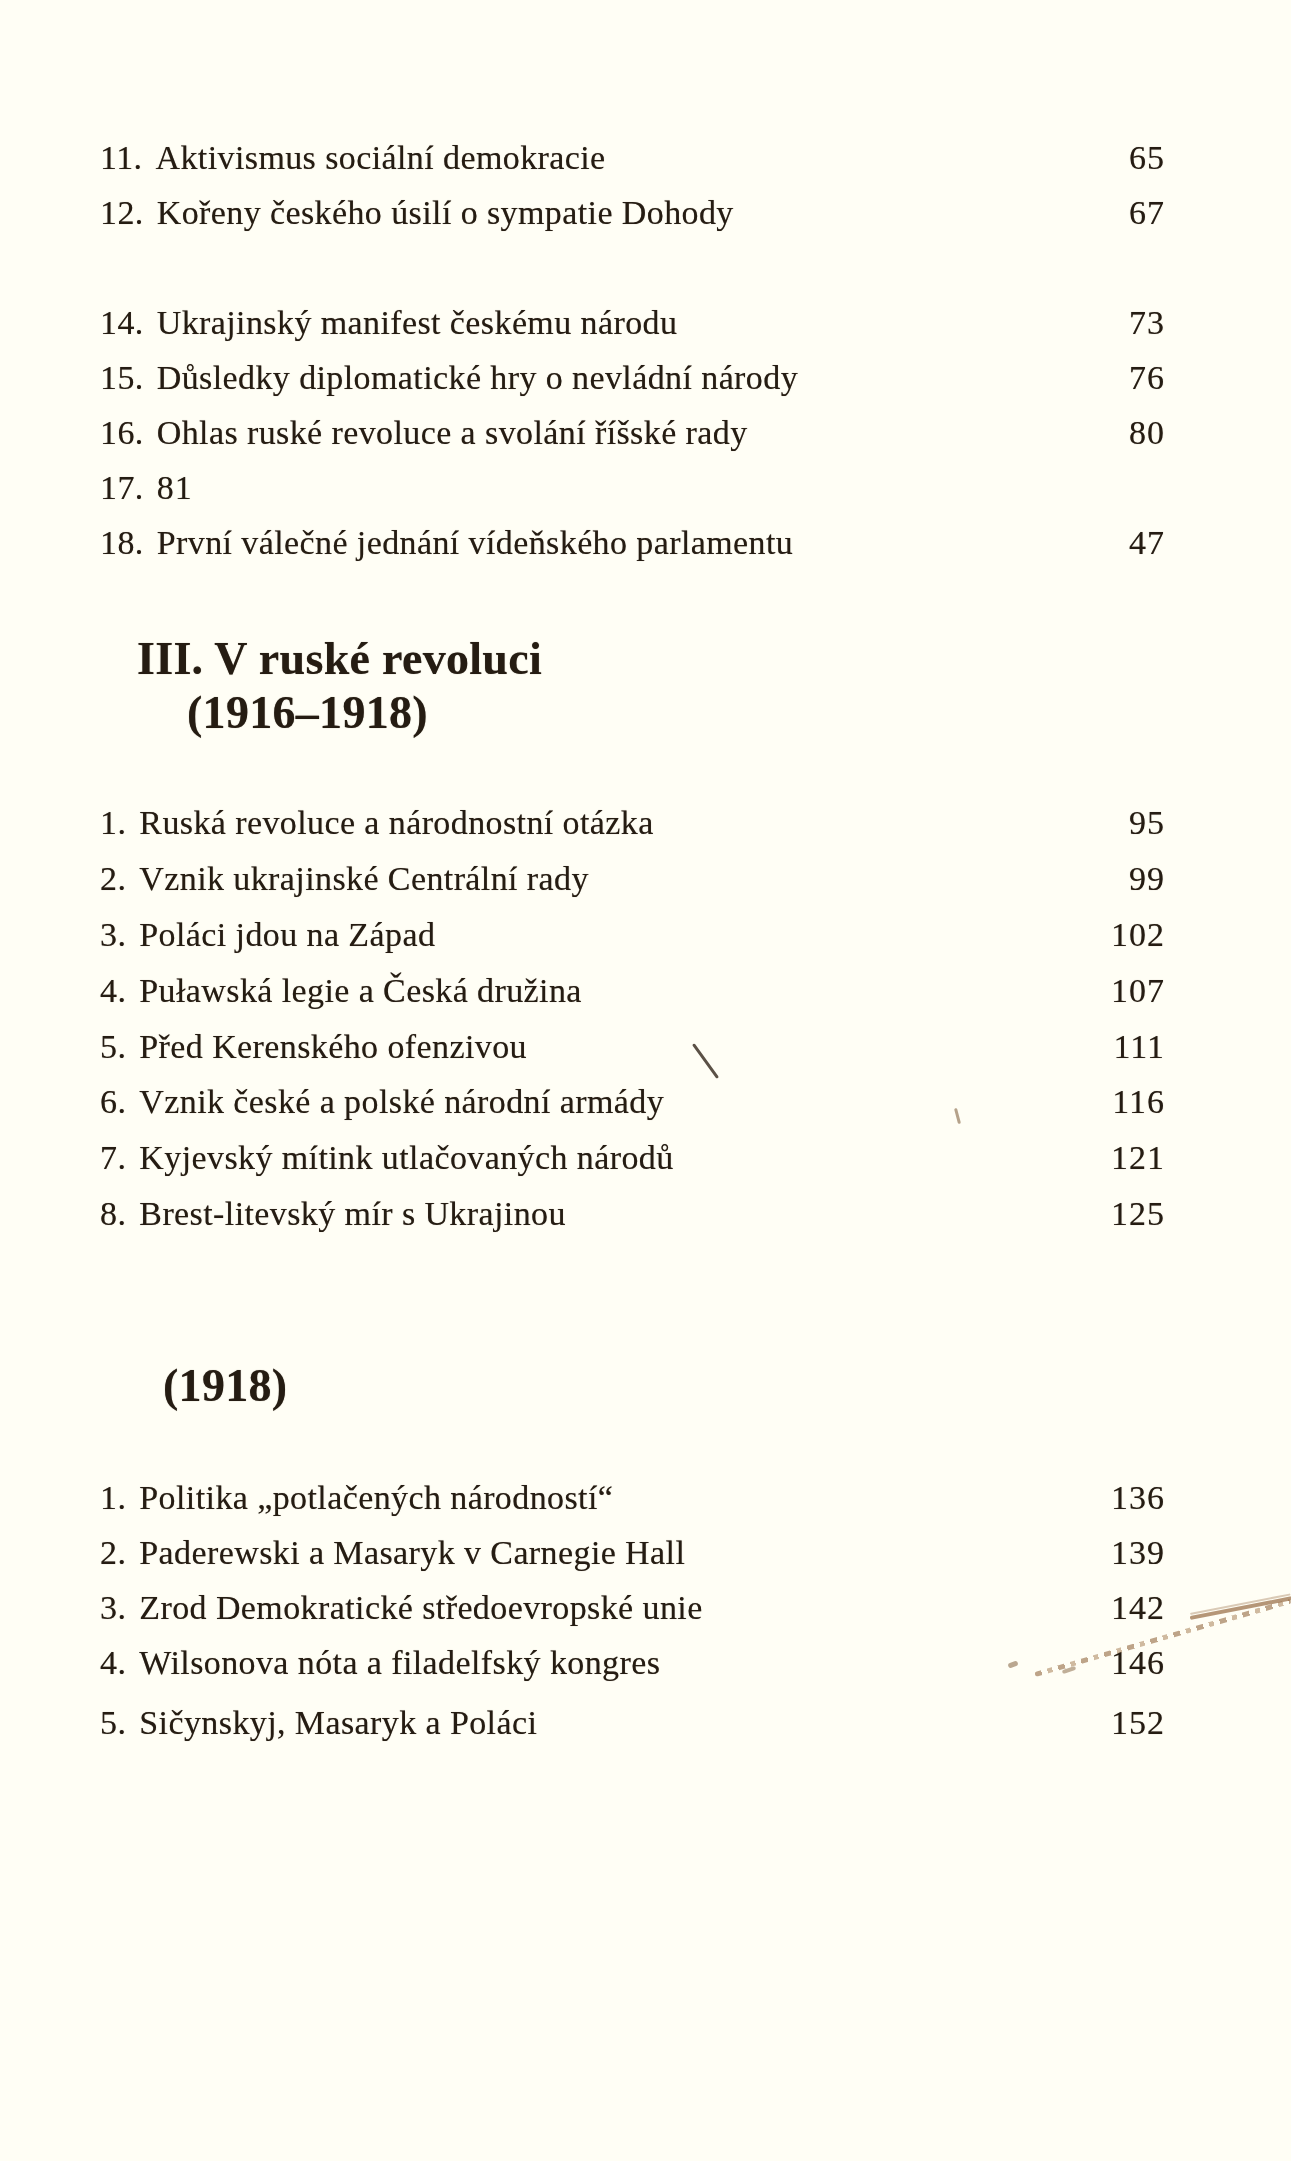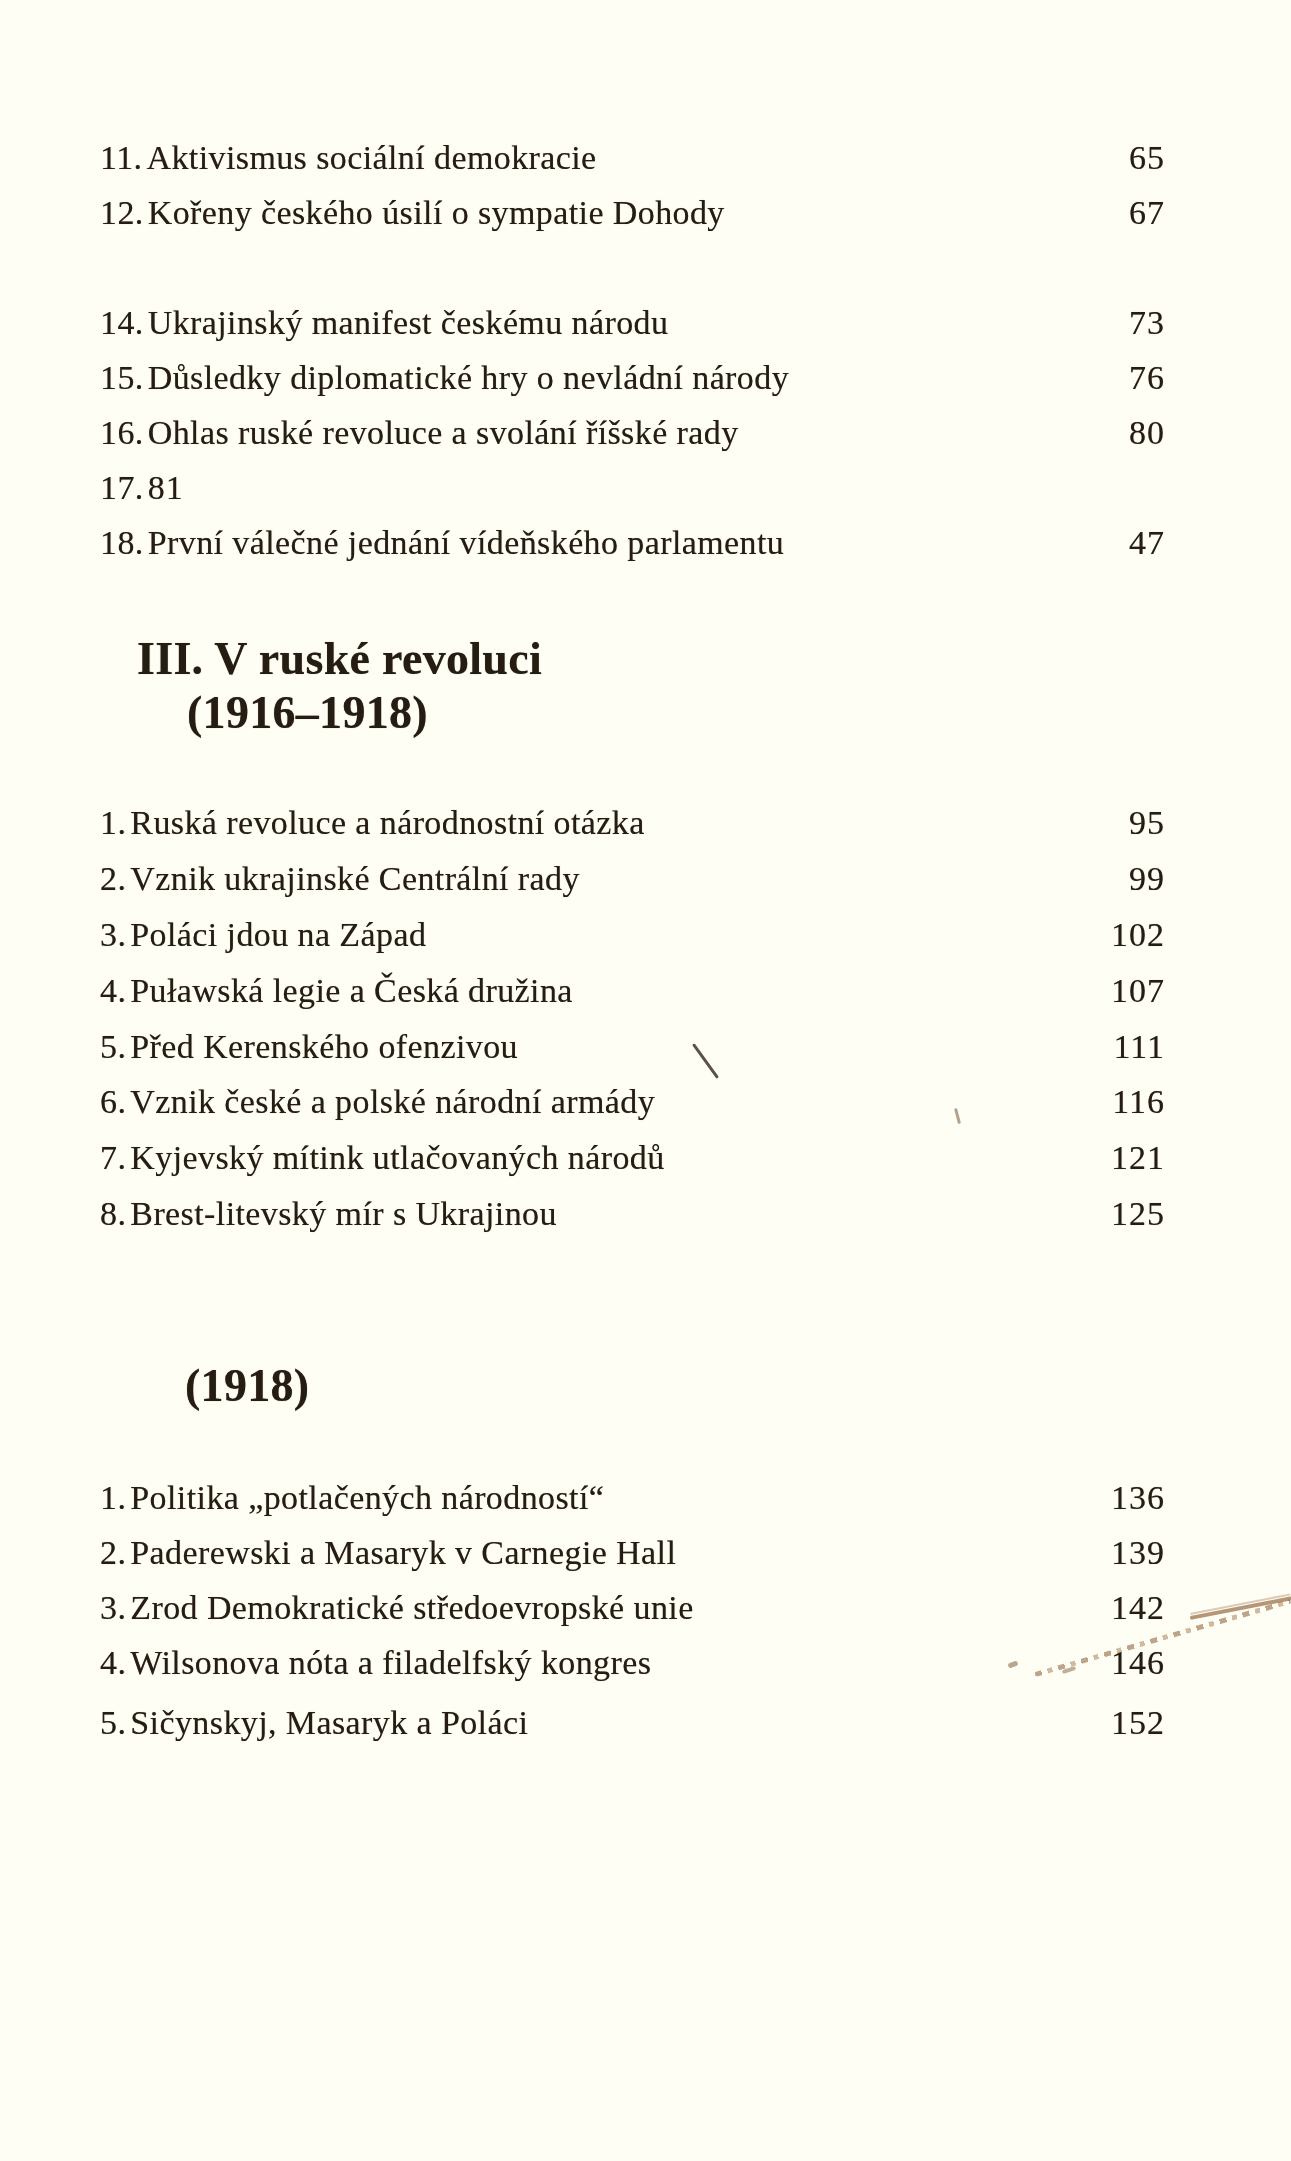--- a/index.html
+++ b/index.html
@@ -19,21 +19,21 @@
     position:absolute;
     left:100px;right:126px;
     height:55px;
     display:flex;
     align-items:center;
     font-size:34px;
     letter-spacing:0.4px;
     white-space:nowrap;
     text-shadow:0 0 0.7px rgba(40,28,16,0.55);
   }
-  .row .num{margin-right:4px;}
+  .row .num{margin-right:13px;}
   .row .title{flex:1;overflow:hidden;}
   .row .pg{text-align:left;letter-spacing:1px;}
   .heading{
     position:absolute;
     font-size:46px;
     font-weight:bold;
     line-height:52px;
     letter-spacing:0.3px;
     white-space:nowrap;
     text-shadow:0 0 0.8px rgba(40,28,16,0.6);
@@ -149,21 +149,21 @@
     <span class="num">7.</span>
     <span class="title">Kyjevský mítink utlačovaných národů</span>
     <span class="pg">121</span>
   </div>
   <div class="row" style="top:1186px">
     <span class="num">8.</span>
     <span class="title">Brest-litevský mír s Ukrajinou</span>
     <span class="pg">125</span>
   </div>
 
-  <div class="heading" style="top:1360px;left:185px">(1918)</div>
+  <div class="heading" style="top:1360px;left:163px">(1918)</div>
 
   <div class="row" style="top:1470px">
     <span class="num">1.</span>
     <span class="title">Politika „potlačených národností“</span>
     <span class="pg">136</span>
   </div>
   <div class="row" style="top:1525px">
     <span class="num">2.</span>
     <span class="title">Paderewski a Masaryk v Carnegie Hall</span>
     <span class="pg">139</span>

